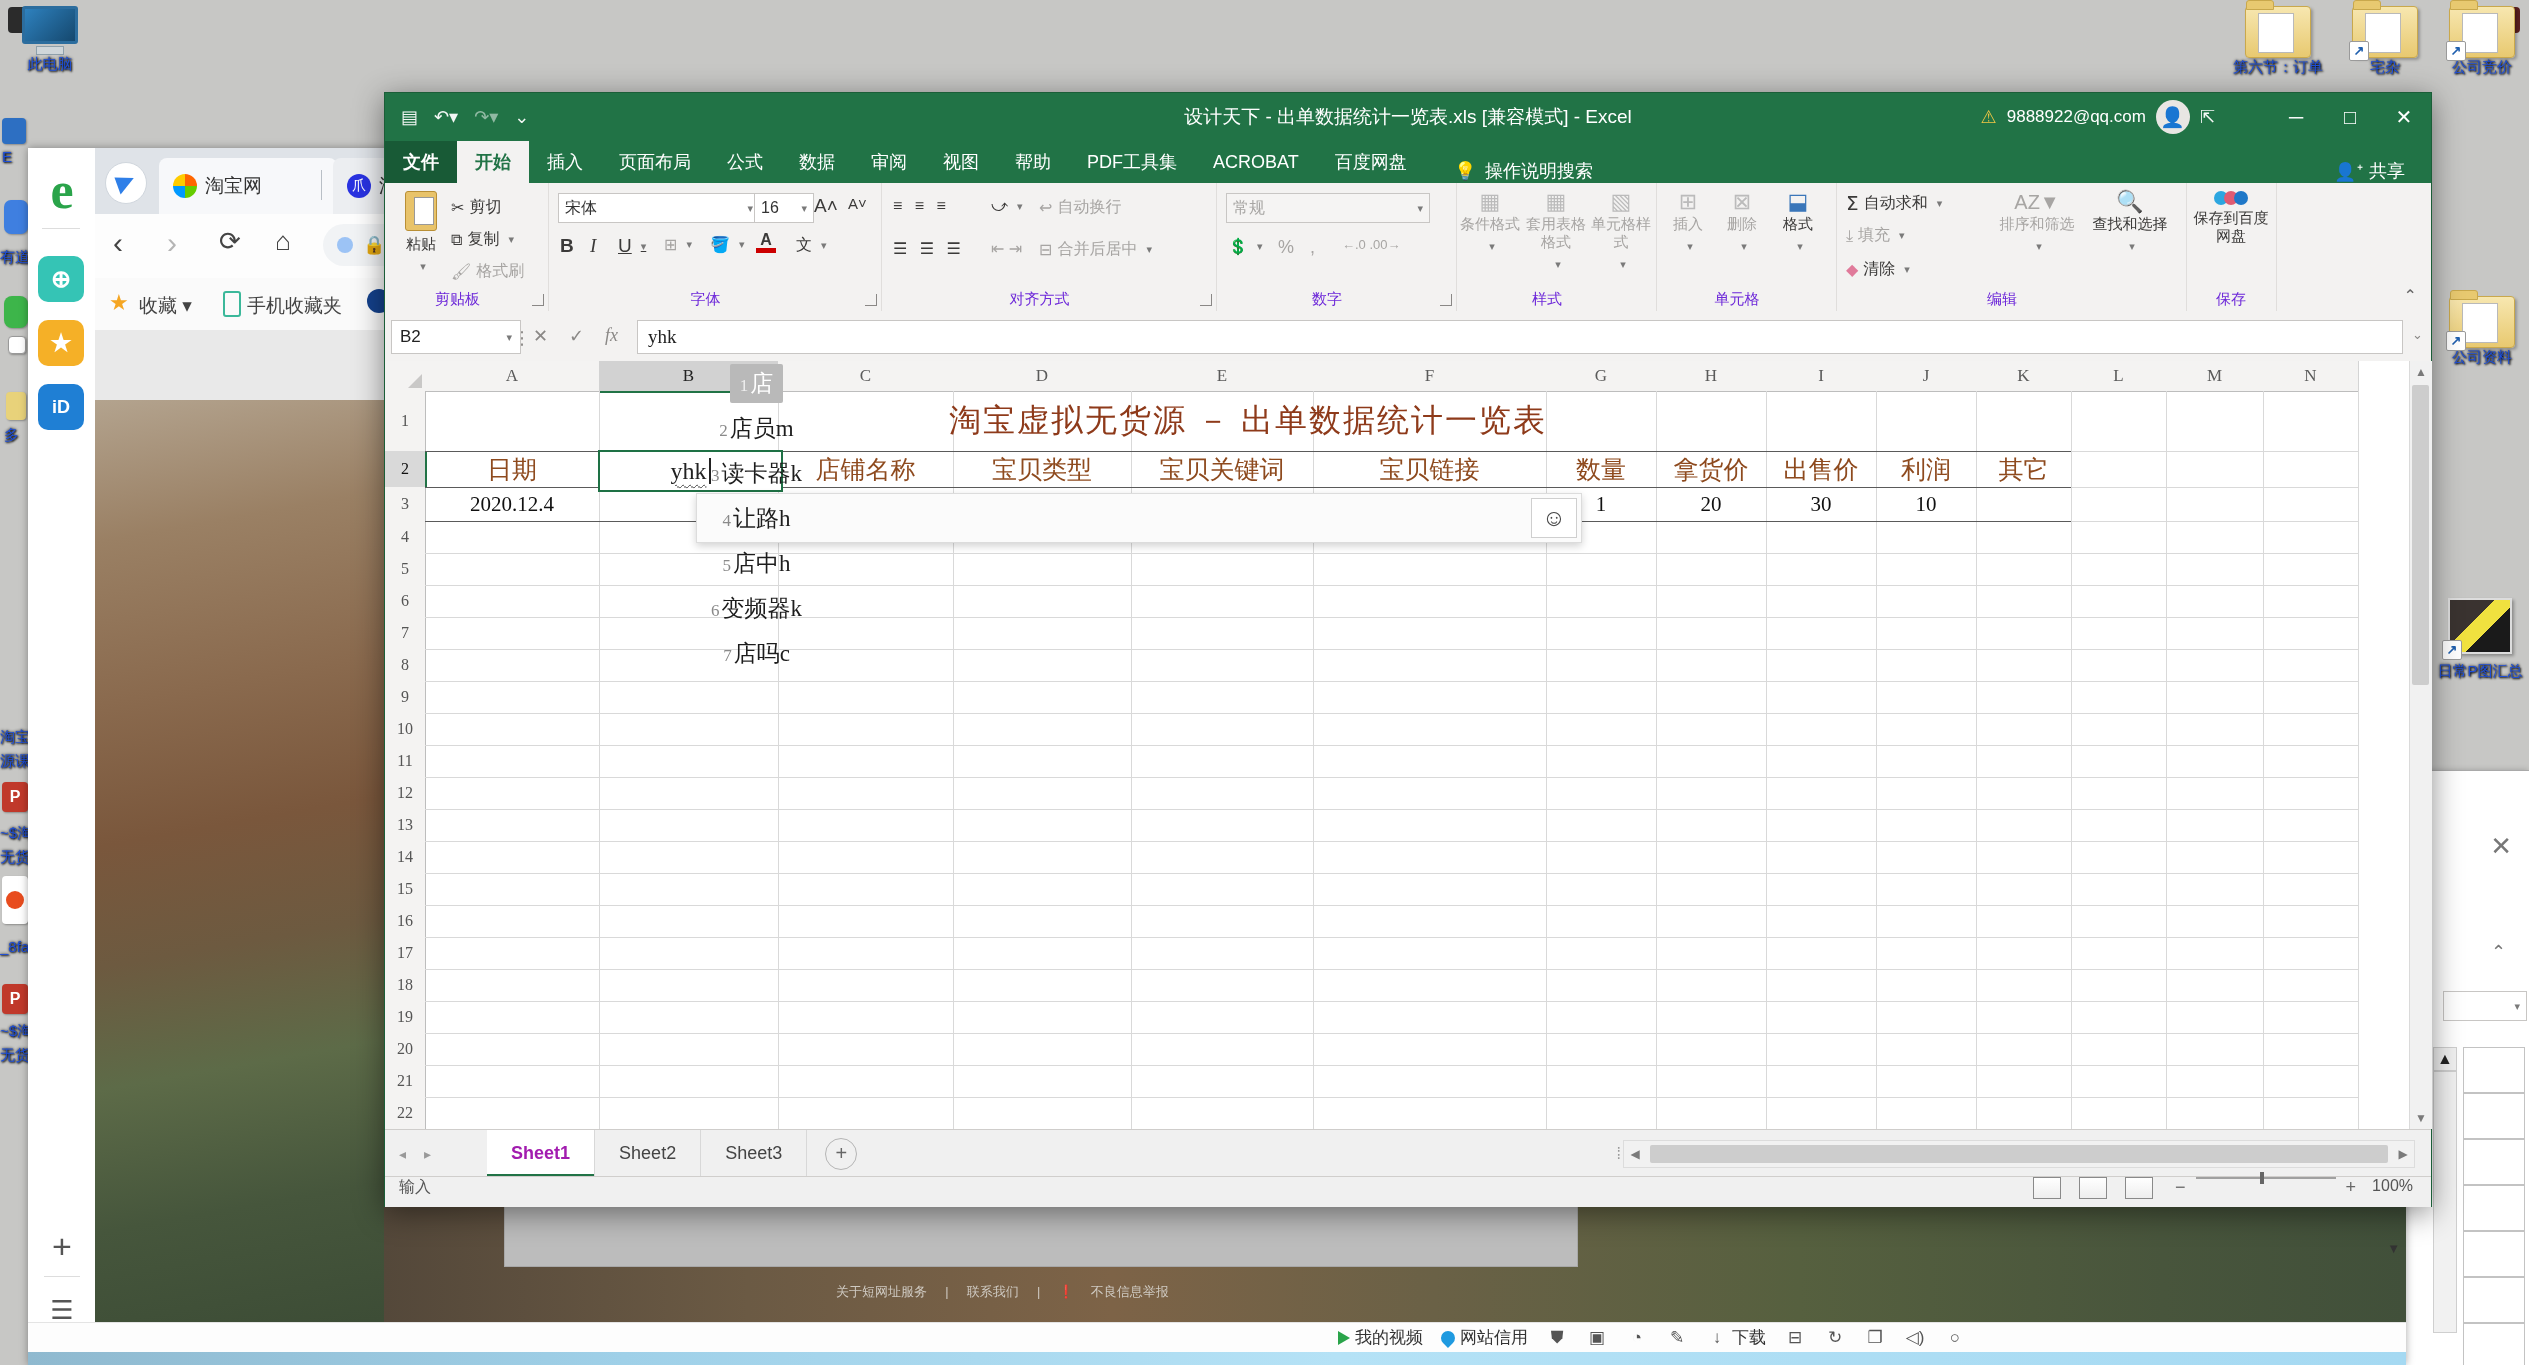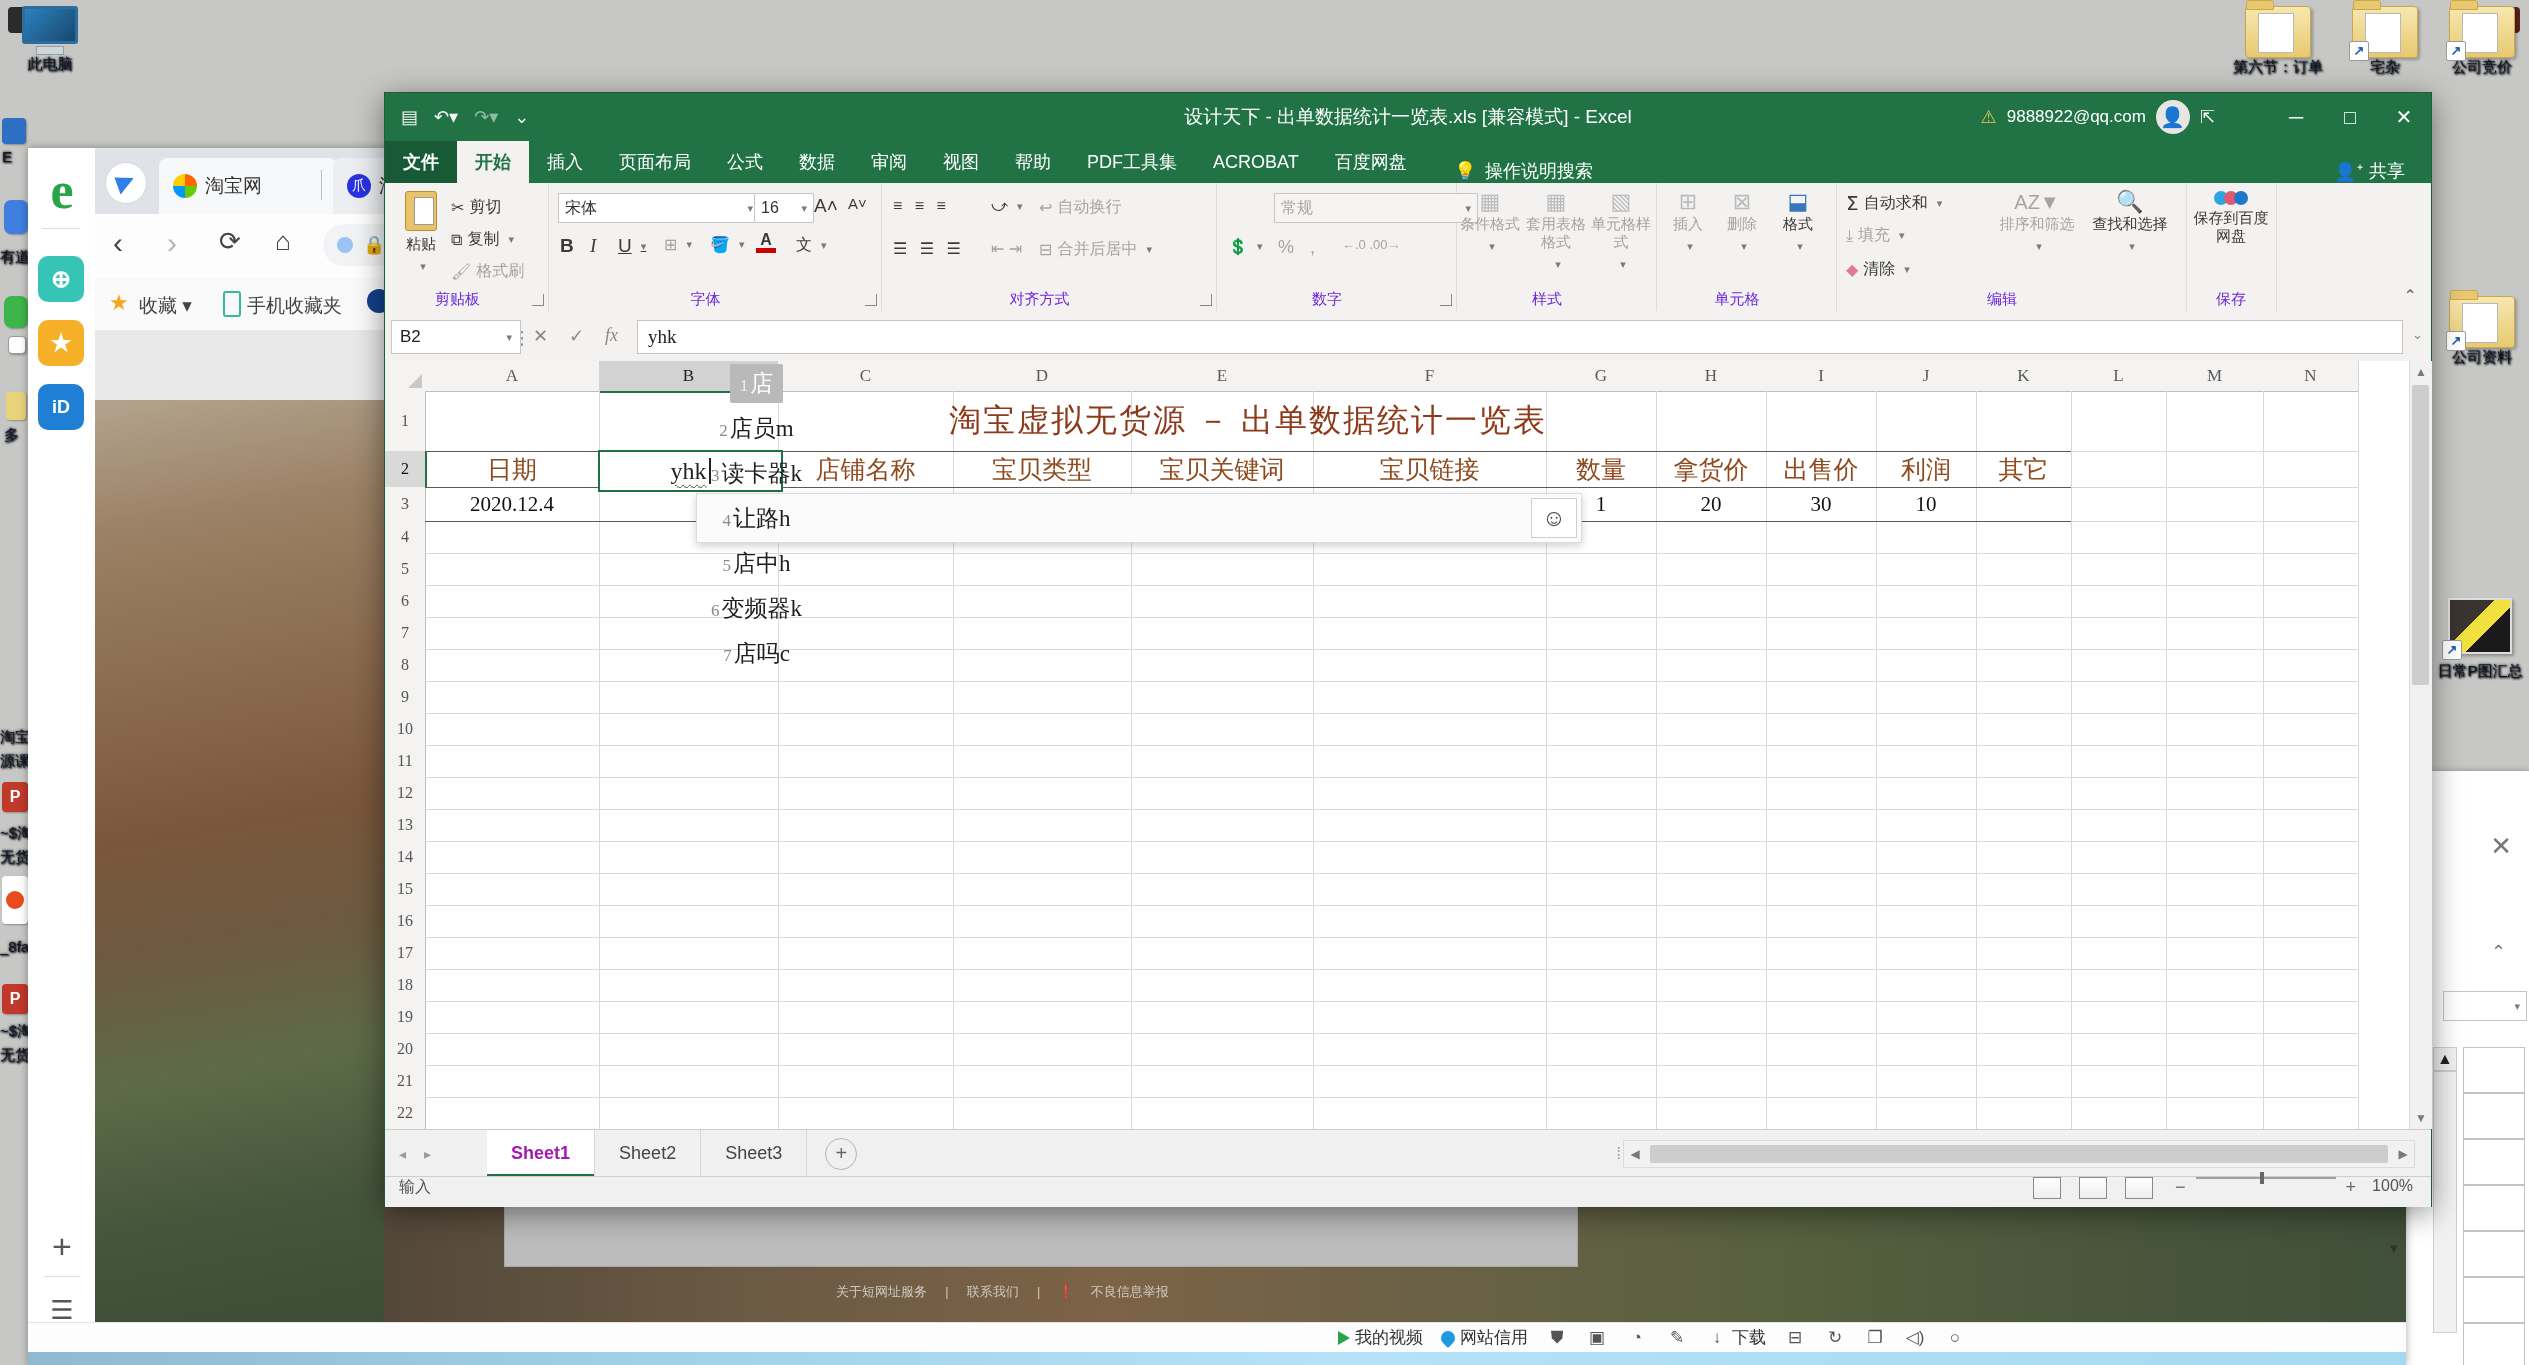--- a/index.html
+++ b/index.html
@@ -6,21 +6,21 @@
   .screen{position:relative;width:2529px;height:1365px;background:#c7c7c5;overflow:hidden;
     font-family:"Liberation Sans",sans-serif;color:#222;}
   .a{position:absolute;}
   .ctr{display:flex;align-items:center;justify-content:center;}
   
   .vbar{left:0;top:0;width:2529px;height:44px;background:linear-gradient(#474747,#7d7d7d 60%,#9c9c9c);}
   .vtitle{width:100%;text-align:center;line-height:40px;color:#fff;font-weight:bold;font-size:21px;
     text-shadow:1px 1px 2px #222;}
   .vico{width:26px;height:26px;border-radius:4px;background:#2b2b2b;top:7px;}
   
-  .dlabel{color:#0f172a;font-size:15px;text-shadow:0 0 3px #000,1px 1px 2px #000;text-align:center;white-space:nowrap;}
+  .dlabel{color:#1d4ed8;font-size:15px;text-shadow:0 0 3px #000,1px 1px 2px #000;text-align:center;white-space:nowrap;}
   .monitor{width:50px;height:32px;border:3px solid #2c6d9e;border-radius:3px;background:linear-gradient(135deg,#2e81be,#15486e);}
   .monstand{width:26px;height:7px;background:#cfd6da;border:1px solid #8ea0ab;margin:2px auto 0;}
   .folder{width:64px;height:50px;background:linear-gradient(#f7e7b0,#e8c970);border:1px solid #c9a84c;border-radius:4px;position:relative;box-shadow:2px 2px 3px rgba(0,0,0,.25);}
   .folder:before{content:"";position:absolute;left:0;top:-7px;width:26px;height:8px;background:#e8c970;border:1px solid #c9a84c;border-radius:3px 3px 0 0;}
   .fpage{position:absolute;left:12px;top:6px;width:34px;height:38px;background:#fff;border:1px solid #b9b9b9;}
   .shortcut{position:absolute;left:-4px;bottom:-4px;width:18px;height:18px;background:#fff;border:1px solid #9a9a9a;border-radius:2px;color:#1f5fae;font-size:13px;line-height:17px;text-align:center;font-weight:bold;}
   .picicon{width:60px;height:52px;background:linear-gradient(135deg,#3a3330 40%,#f0e13f 40%,#f0e13f 60%,#1a1a1a 60%);border:2px solid #ddd;box-shadow:2px 2px 3px rgba(0,0,0,.3);}
   .sliver{border-radius:4px;box-shadow:1px 1px 2px rgba(0,0,0,.3);}
   
   .rpanel{background:#fff;border-left:1px solid #a9a9a9;border-top:1px solid #a9a9a9;box-shadow:-2px 0 6px rgba(0,0,0,.2);}
@@ -419,21 +419,21 @@
         <div class="a rbtn dis" style="left:158px;top:56px;">
             <span>⊟</span>
             <span>合并后居中</span>
             <span class="dd">▾</span>
           </div>
         <div class="rglabel">对齐方式</div>
         <div class="launcher"></div>
       </div>
 
       <div class="rgroup" style="left:831px;width:240px;">
-        <div class="a combo dis" style="left:10px;top:10px;width:190px;margin-left:48px;">
+        <div class="a combo dis" style="left:10px;top:10px;width:190px;">
             <span>常规</span>
             <span class="dd">▾</span>
           </div>
         <div class="a rbtn dis" style="left:12px;top:54px;">💲<span class="dd">▾</span></div>
         <div class="a rbtn dis" style="left:62px;top:54px;font-size:18px;">%</div>
         <div class="a rbtn dis" style="left:94px;top:54px;font-size:18px;">,</div>
         <div class="a rbtn dis" style="left:126px;top:54px;font-size:13px;">←.0 .00→</div>
         <div class="rglabel">数字</div>
         <div class="launcher"></div>
       </div>

